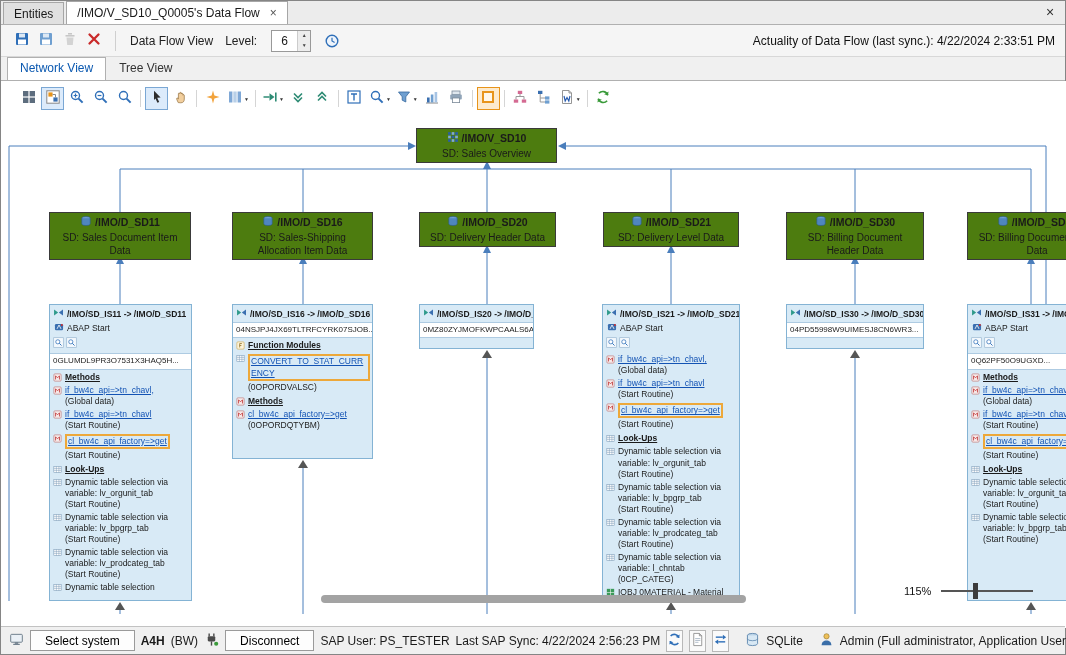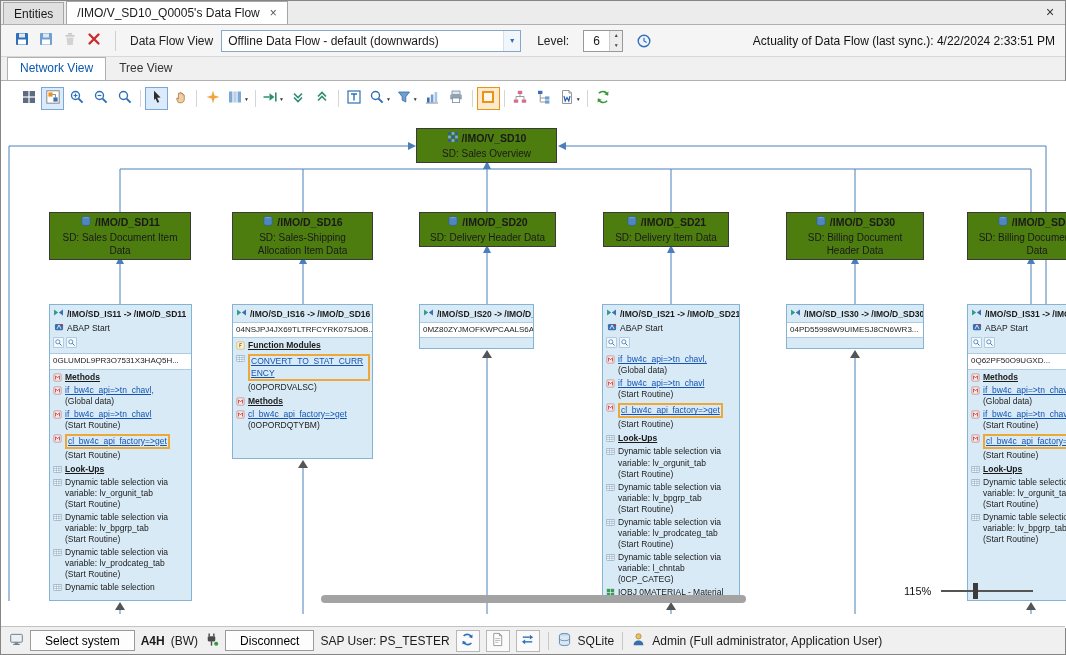--- a/index.html
+++ b/index.html
@@ -126,24 +126,20 @@
             </svg></span>
         </button>
         <button class="tbtn">
           <span><svg viewBox="0 0 16 16" width="16" height="16" xmlns="http://www.w3.org/2000/svg">
               <path d="M3.5 3.5 L12.5 12.5 M12.5 3.5 L3.5 12.5" stroke="#c92a2a" stroke-width="2.3" stroke-linecap="round"></path>
             </svg></span>
         </button>
       </span>
     <span class="vsep"></span>
     <span class="tlabel">Data Flow View</span>
-    <div class="combo">
-      <span class="combo-val">Offline Data Flow - default (downwards)</span>
-      <span class="combo-btn">▼</span>
-    </div>
     <span class="tlabel">Level:</span>
     <div class="spin">
       <span class="spin-val">6</span>
       <span class="spin-btns">
         <span>▲</span>
         <span>▼</span>
       </span>
     </div>
     <span class="tbtn">
         <svg viewBox="0 0 16 16" width="16" height="16" xmlns="http://www.w3.org/2000/svg">
@@ -413,29 +409,29 @@
         <div class="node" style="left: 418px; top: 131px; width: 137px; min-height: 33px;">
           <div class="nt">
             <span><svg viewBox="0 0 16 16" width="16" height="16" xmlns="http://www.w3.org/2000/svg">
                 <ellipse cx="8" cy="4.2" rx="5.6" ry="2.3" fill="#6f9fd0" stroke="#2a5a8e" stroke-width=".8"></ellipse>
                 <path d="M2.4 4.2 V11.8 a5.6 2.3 0 0 0 11.2 0 V4.2" fill="#4f86be" stroke="#2a5a8e" stroke-width=".8"></path>
               </svg></span>
             <span>/IMO/D_SD20</span>
           </div>
           <div class="nl">SD: Delivery Header Data</div>
         </div>
-        <div class="node" style="left: 602px; top: 131px; width: 126px; min-height: 33px;">
+        <div class="node" style="left: 602px; top: 131px; width: 136px; min-height: 33px;">
           <div class="nt">
             <span><svg viewBox="0 0 16 16" width="16" height="16" xmlns="http://www.w3.org/2000/svg">
                 <ellipse cx="8" cy="4.2" rx="5.6" ry="2.3" fill="#6f9fd0" stroke="#2a5a8e" stroke-width=".8"></ellipse>
                 <path d="M2.4 4.2 V11.8 a5.6 2.3 0 0 0 11.2 0 V4.2" fill="#4f86be" stroke="#2a5a8e" stroke-width=".8"></path>
               </svg></span>
             <span>/IMO/D_SD21</span>
           </div>
-          <div class="nl">SD: Delivery Item Data</div>
+          <div class="nl">SD: Delivery Level Data</div>
         </div>
         <div class="node" style="left: 785px; top: 131px; width: 138px; min-height: 44px;">
           <div class="nt">
             <span><svg viewBox="0 0 16 16" width="16" height="16" xmlns="http://www.w3.org/2000/svg">
                 <ellipse cx="8" cy="4.2" rx="5.6" ry="2.3" fill="#6f9fd0" stroke="#2a5a8e" stroke-width=".8"></ellipse>
                 <path d="M2.4 4.2 V11.8 a5.6 2.3 0 0 0 11.2 0 V4.2" fill="#4f86be" stroke="#2a5a8e" stroke-width=".8"></path>
               </svg></span>
             <span>/IMO/D_SD30</span>
           </div>
           <div class="nl">SD: Billing Document</div>
@@ -797,20 +793,21 @@
     <span class="sysid">A4H</span>
     <span>(BW)</span>
     <span><svg viewBox="0 0 16 16" width="16" height="16" xmlns="http://www.w3.org/2000/svg">
           <path d="M5.5 1.5 V4.5 M10.5 1.5 V4.5" stroke="#4a4a4a" stroke-width="1.5"></path>
           <rect x="4" y="4.5" width="8" height="5.5" rx="1.2" fill="#4a4a4a"></rect>
           <path d="M8 10 V14.5" stroke="#4a4a4a" stroke-width="1.5"></path>
           <circle cx="13" cy="12.5" r="2.2" fill="#3a9a3a"></circle>
         </svg></span>
     <button class="sbtn">Disconnect</button>
     <span>SAP User: PS_TESTER</span>
+    <span class="sync-label">Last SAP Sync: 4/22/2024 2:56:23 PM</span>
     <button class="ibtn">
         <span><svg viewBox="0 0 16 16" width="16" height="16" xmlns="http://www.w3.org/2000/svg">
             <path d="M12.8 6.2 A5.2 5.2 0 0 0 3.9 4.3 M3.2 9.8 A5.2 5.2 0 0 0 12.1 11.7" stroke="#2f6fb8" stroke-width="1.7" fill="none"></path>
             <path d="M13.6 2.6 L12.8 6.4 L9.2 5.2 Z" fill="#2f6fb8"></path>
             <path d="M2.4 13.4 L3.2 9.6 L6.8 10.8 Z" fill="#2f6fb8"></path>
           </svg></span>
       </button>
     <button class="ibtn">
         <span><svg viewBox="0 0 16 16" width="16" height="16" xmlns="http://www.w3.org/2000/svg">
             <path d="M4 1.5 h6 l2.5 2.5 V14.5 H4 Z" fill="#fff" stroke="#8a8a8a" stroke-width=".9"></path>

